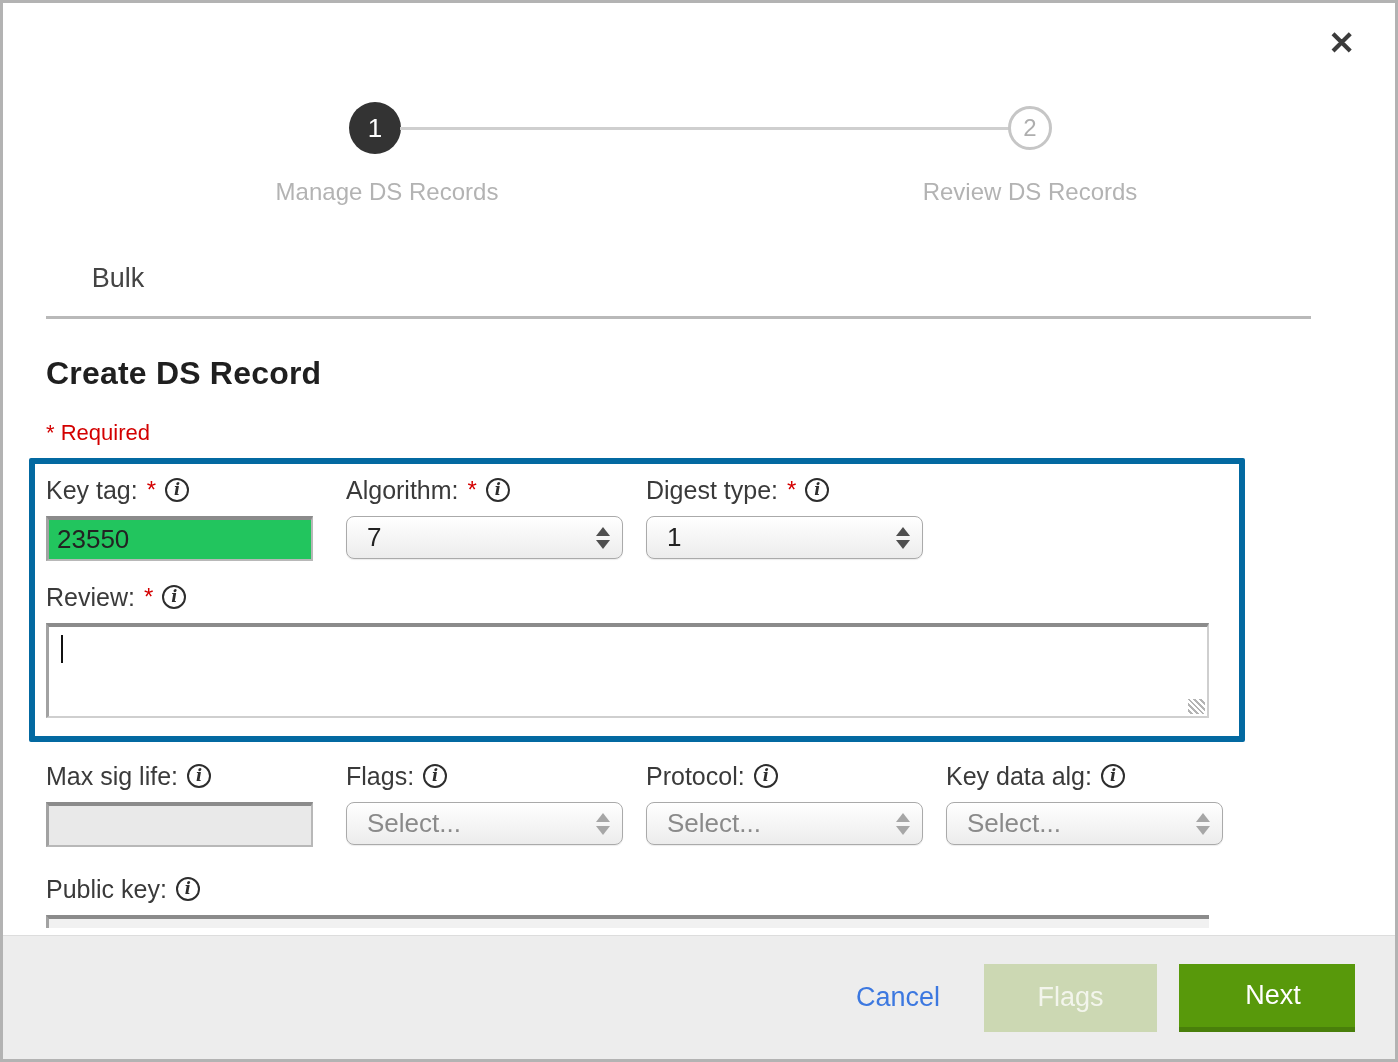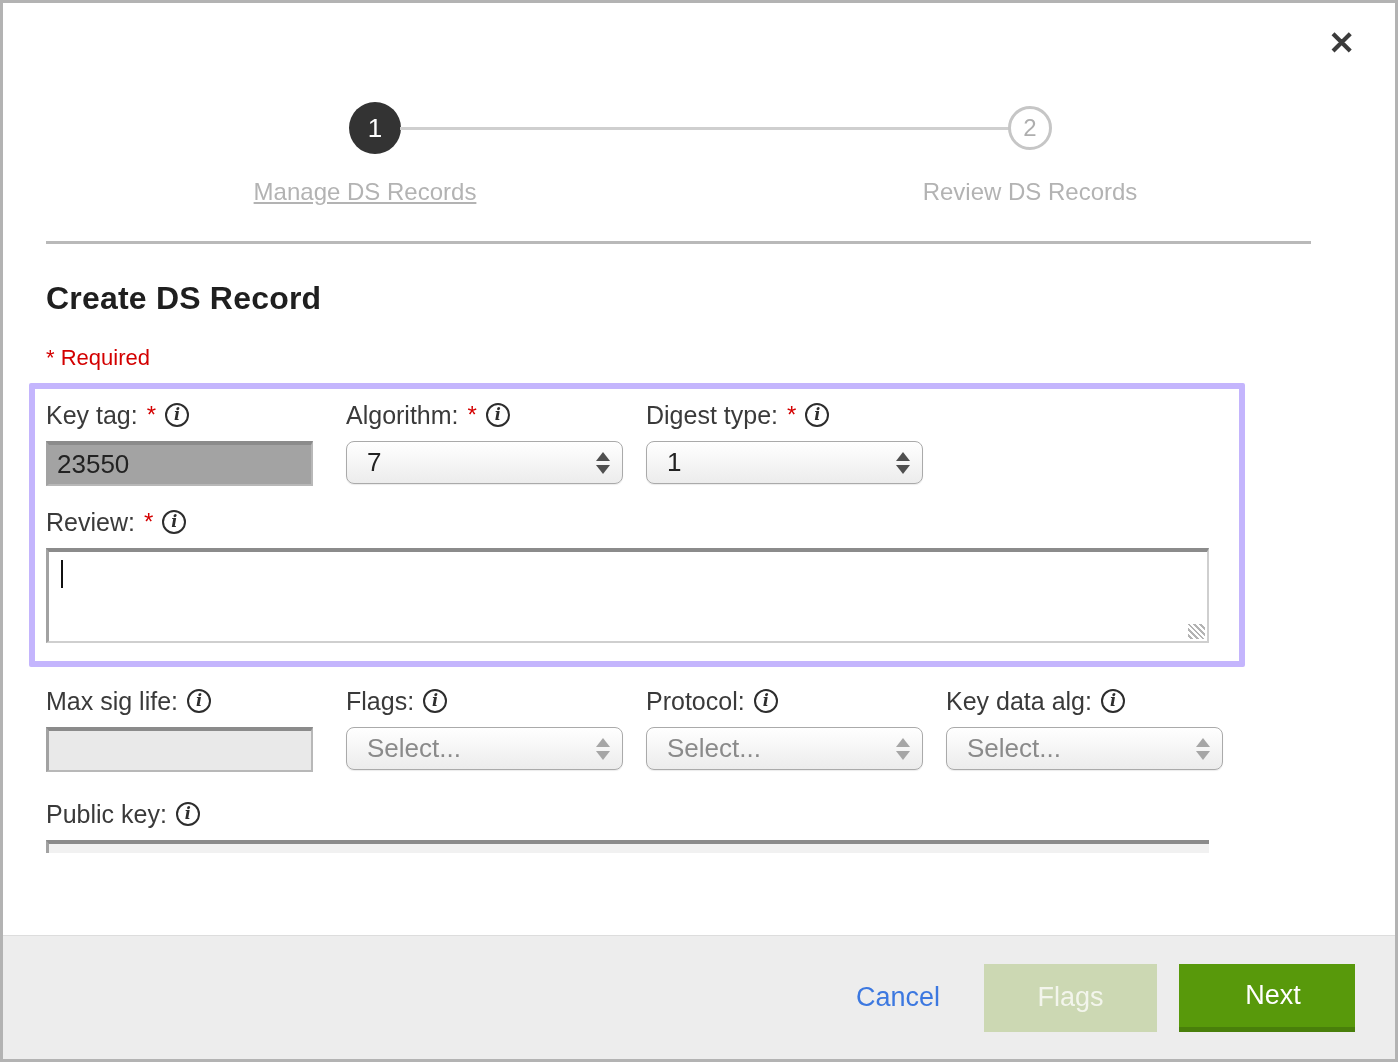--- a/index.html
+++ b/index.html
@@ -20,21 +20,21 @@
   
   .stepper { position:relative; height:104px; margin-top:99px; }
   .step-circle {
     position:absolute; border-radius:50%;
     display:flex; align-items:center; justify-content:center;
   }
   .step-1 { left:346px; top:0; width:52px; height:52px; background:#333; color:#fff; font-size:26px; }
   .step-2 { left:1005px; top:4px; width:44px; height:44px; border:3px solid #c6c6c6; color:#aeaeae; font-size:24px; background:#fff; }
   .step-line { position:absolute; left:397px; top:25px; width:609px; height:3px; background:#cfcfcf; }
   .step-label { position:absolute; top:76px; width:300px; text-align:center; font-size:24px; color:#b3b3b3; }
-  .sl-1 { left:212px;text-decoration:underline; }
+  .sl-1 { left:234px; }
   .sl-2 { left:877px; }
 
   
   .tabbar {
     display:flex; margin:35px 0 0 43px; width:1265px;
     border-bottom:3px solid #b9b9b9; align-items:flex-end;
   }
   .tab {
     height:75px; width:140px; display:flex; align-items:center; justify-content:center;
     font-size:27px; color:#444; cursor:pointer; background:#fff;
@@ -45,40 +45,40 @@
   }
   .tab.plain { width:144px; }
 
   
   h1 { margin:36px 0 0 43px; font-size:32px; font-weight:bold; color:#1f1f1f; letter-spacing:0.2px; }
   .required-note { margin:28px 0 0 43px; font-size:22px; color:#d30000; }
 
   
   .redbox {
     margin:12px 0 0 26px; width:1216px;
-    border:6px solid #c4b5fd; border-radius:2px;
+    border:6px solid #0369a1; border-radius:2px;
     padding:10px 4px 18px 11px;
   }
 
   
   .frow { display:flex; }
   .fcol { width:300px; }
   .flabel { display:flex; align-items:center; height:32px; margin-bottom:10px; font-size:25px; color:#3a3a3a; }
   .req { color:#d40000; font-size:24px; margin-left:9px; }
   .info-icon {
     width:24px; height:24px; margin-left:9px; border:2px solid #2d2d2d; border-radius:50%;
     display:inline-flex; align-items:center; justify-content:center;
     font-family:"DejaVu Serif", serif; font-style:italic; font-weight:bold;
     font-size:16px; color:#2d2d2d; padding-bottom:1px; cursor:pointer; flex:0 0 auto;
   }
 
   .tinput {
     width:267px; height:45px; font-size:26px; color:#222; padding:0 8px;
     font-family:"Liberation Sans", sans-serif;
-    background:#a3a3a3; outline:none;
+    background:#22c55e; outline:none;
     border:2px solid #b8b8b8; border-top:4px solid #8b8b8b; border-left:3px solid #a2a2a2;
   }
   .tinput.disabled { background:#e9e9e9; }
 
   .sel {
     width:277px; height:43px; border:1px solid #aaa; border-radius:8px;
     background:linear-gradient(#ffffff, #ececec);
     box-shadow:0 1px 1px rgba(0,0,0,0.08);
     display:flex; align-items:center; padding:0 12px 0 20px;
     font-size:26px; color:#222; cursor:pointer;
@@ -133,20 +133,21 @@
 
   <div class="stepper">
     <div class="step-circle step-1">1</div>
     <div class="step-line"></div>
     <div class="step-circle step-2">2</div>
     <div class="step-label sl-1">Manage DS Records</div>
     <div class="step-label sl-2">Review DS Records</div>
   </div>
 
   <div class="tabbar">
+    <div class="tab plain">Bulk</div>
   </div>
 
   <h1>Create DS Record</h1>
   <div class="required-note">* Required</div>
 
   <div class="redbox">
     <div class="frow">
       <div class="fcol">
         <div class="flabel">
           <span>Key tag:</span>

